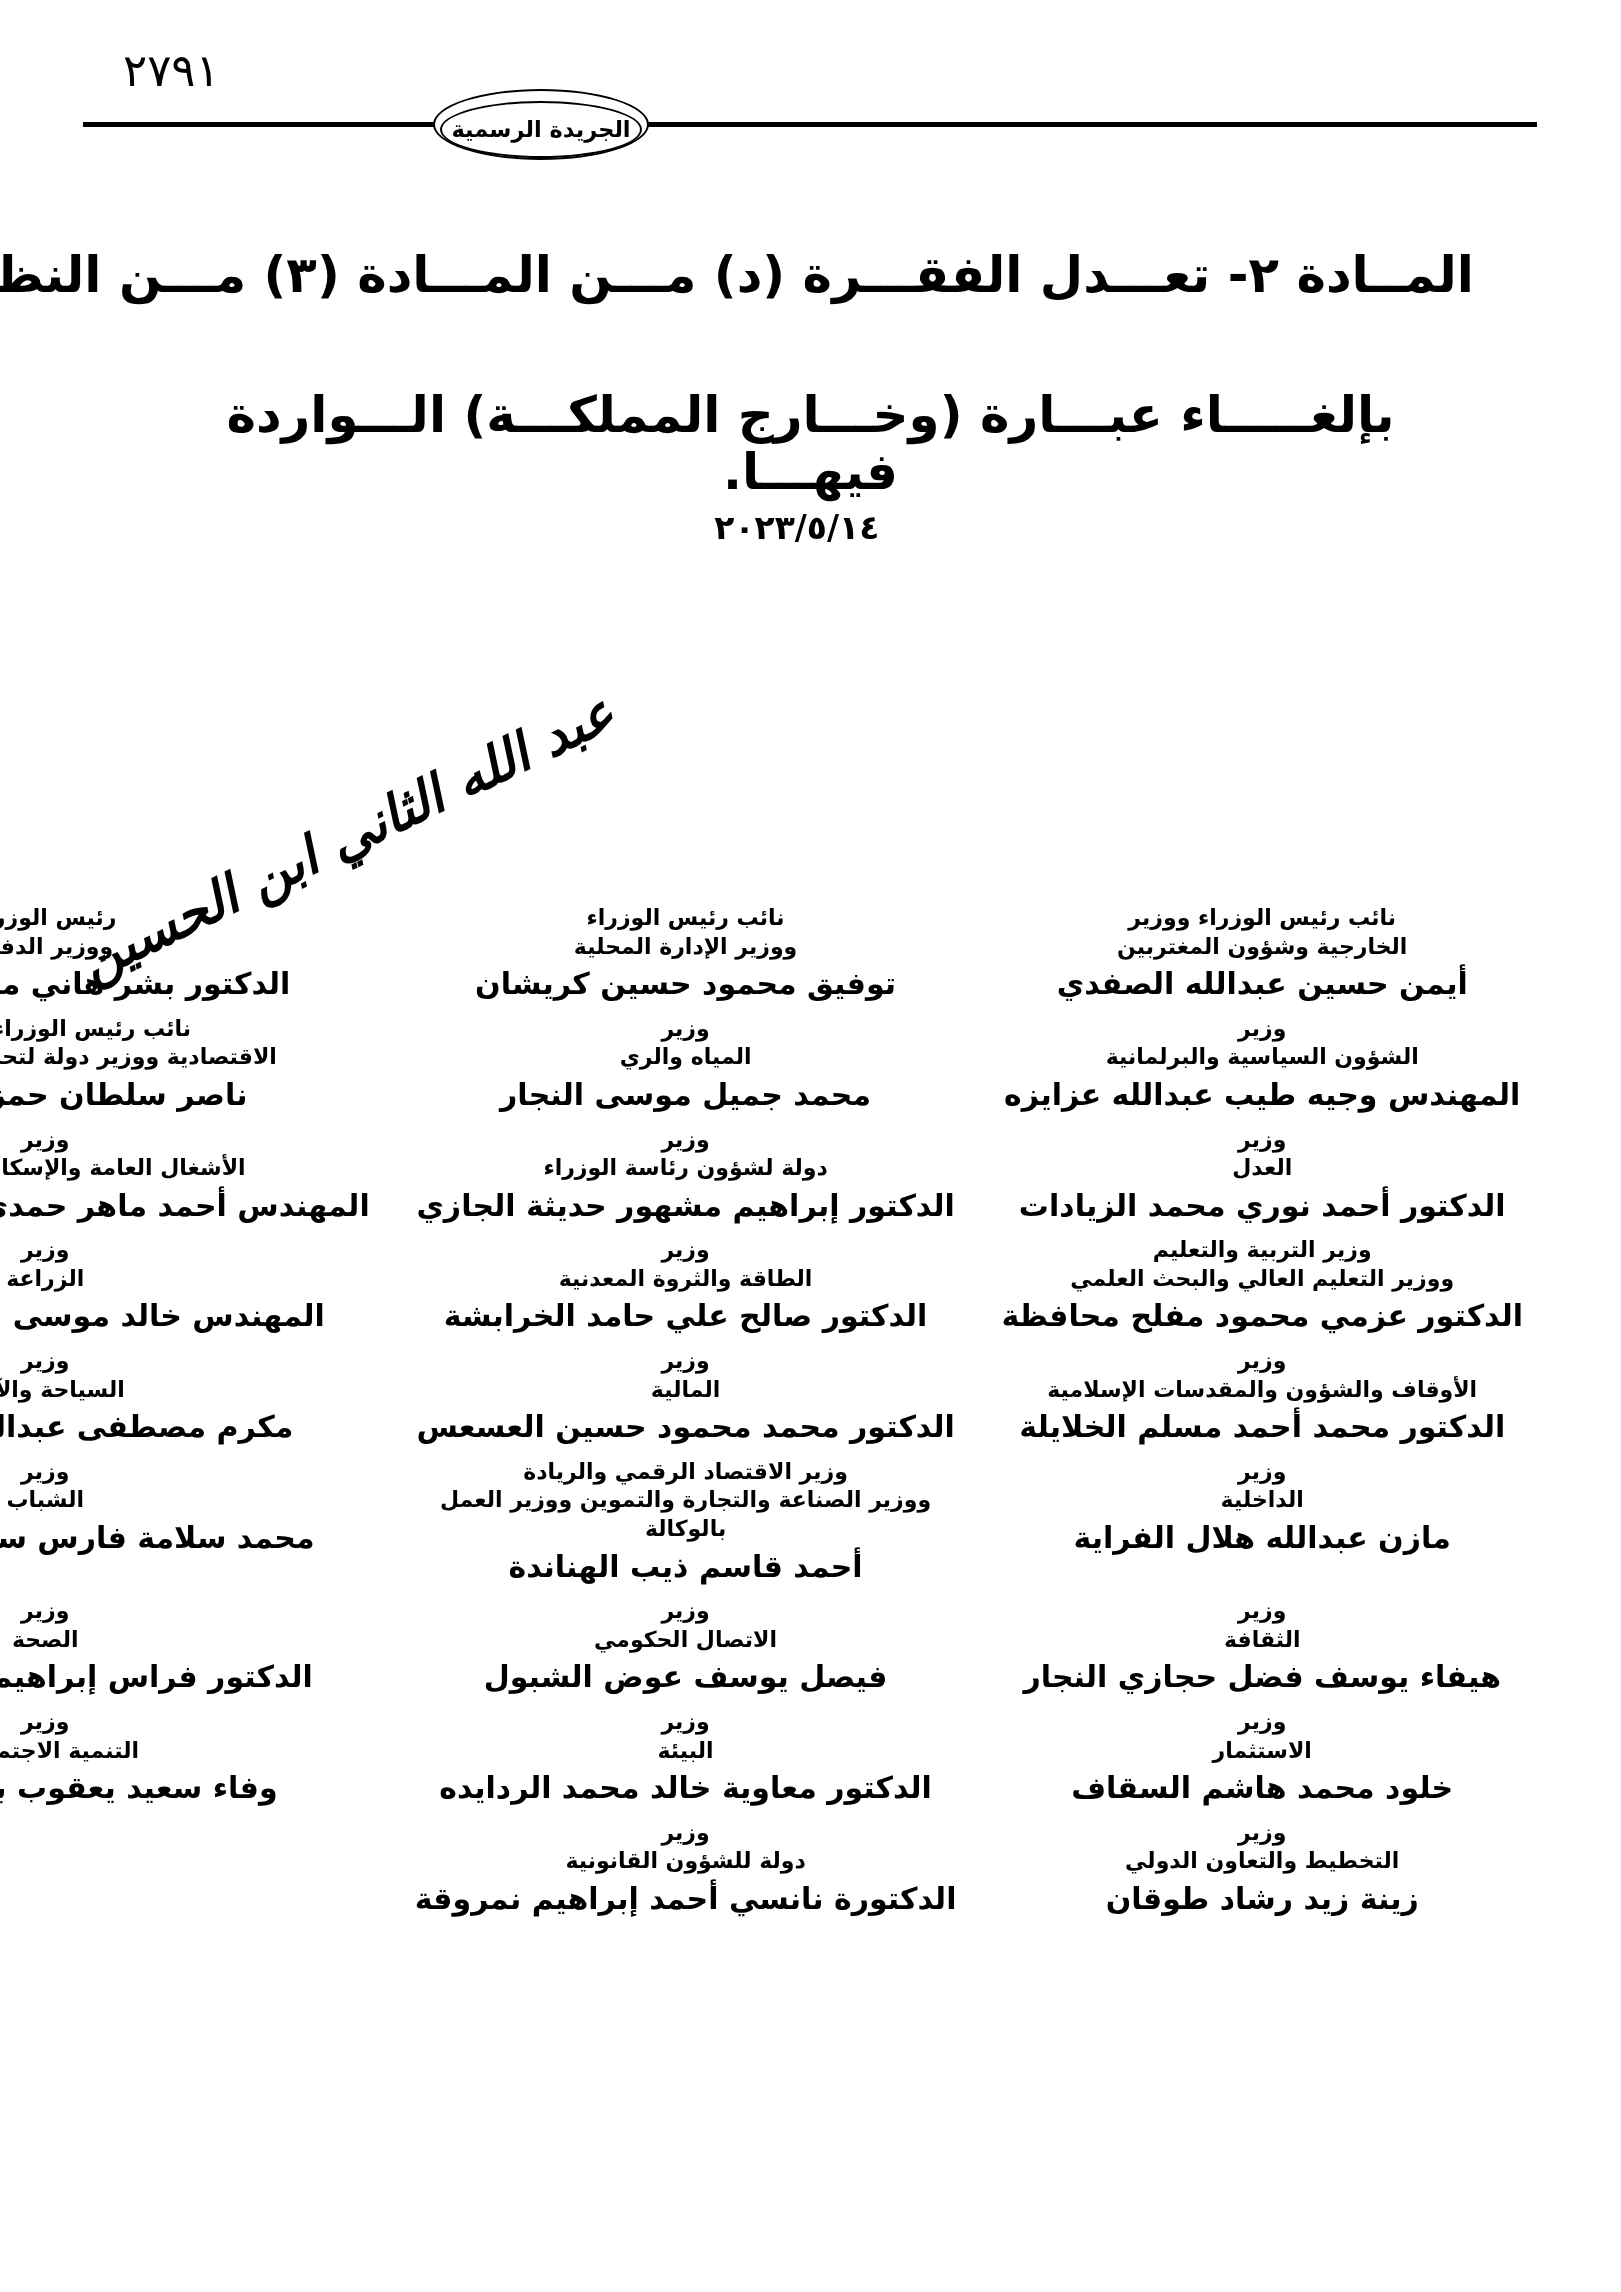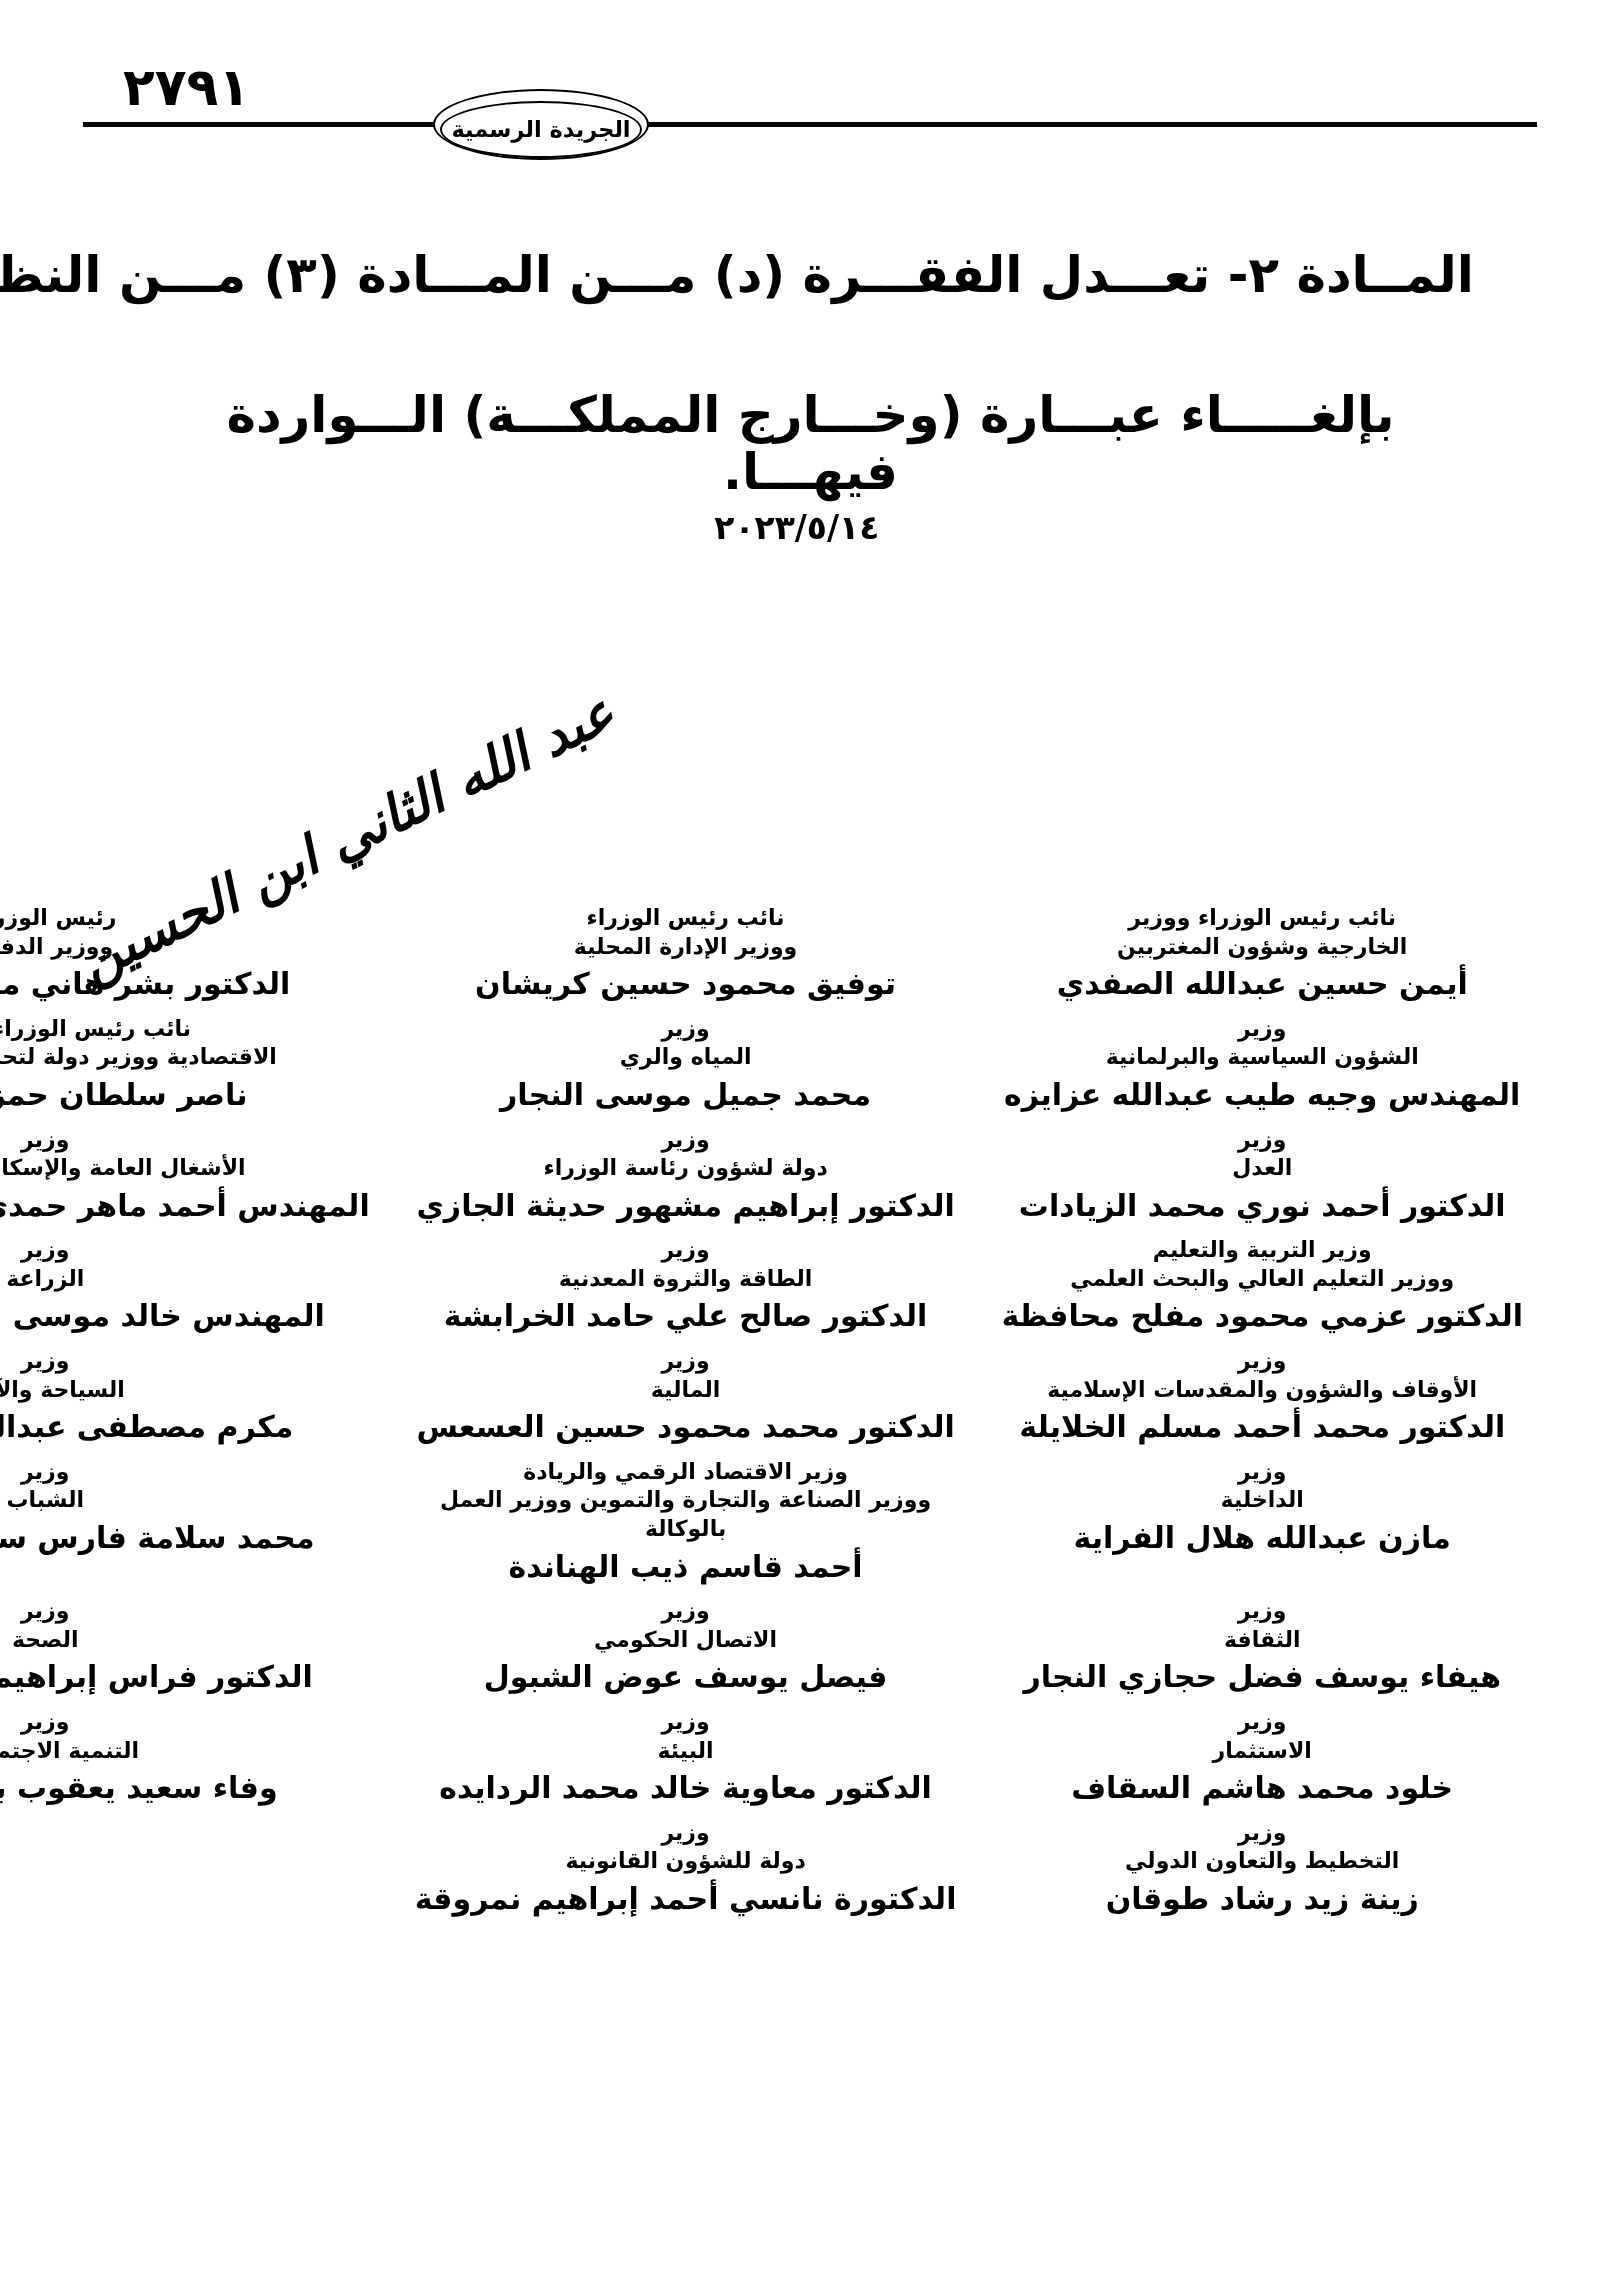--- a/index.html
+++ b/index.html
@@ -9,24 +9,24 @@
     height: 2293px;
     position: relative;
     overflow: hidden;
     font-family: "DejaVu Sans", sans-serif;
     color: #000;
   }
 
   
   .page-number {
     position: absolute;
-    top: 57px;
+    top: 44px;
     left: 123px;
-    font-size: 52px;
-    font-weight: bold;
+    font-size: 45px;
+    font-weight: normal;
     letter-spacing: 5.9px;
     direction: ltr;
   }
   .header-rule {
     position: absolute;
     top: 122px;
     left: 83px;
     width: 1454px;
     height: 4.9px;
     background: #000;

